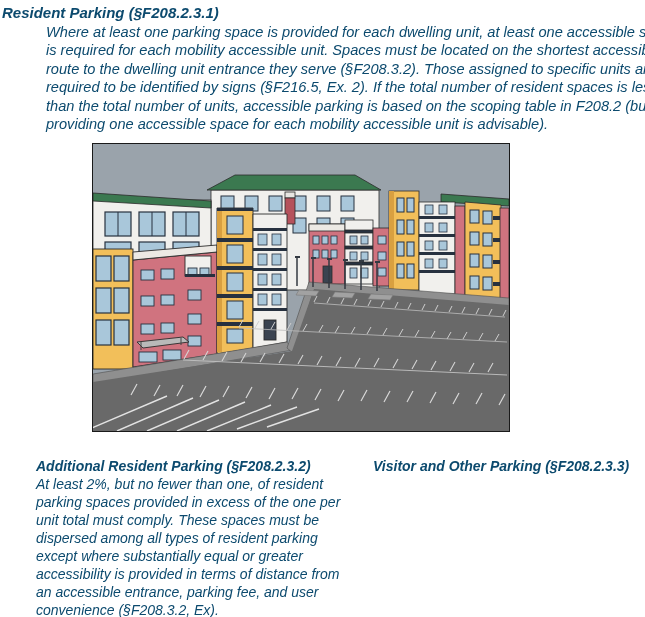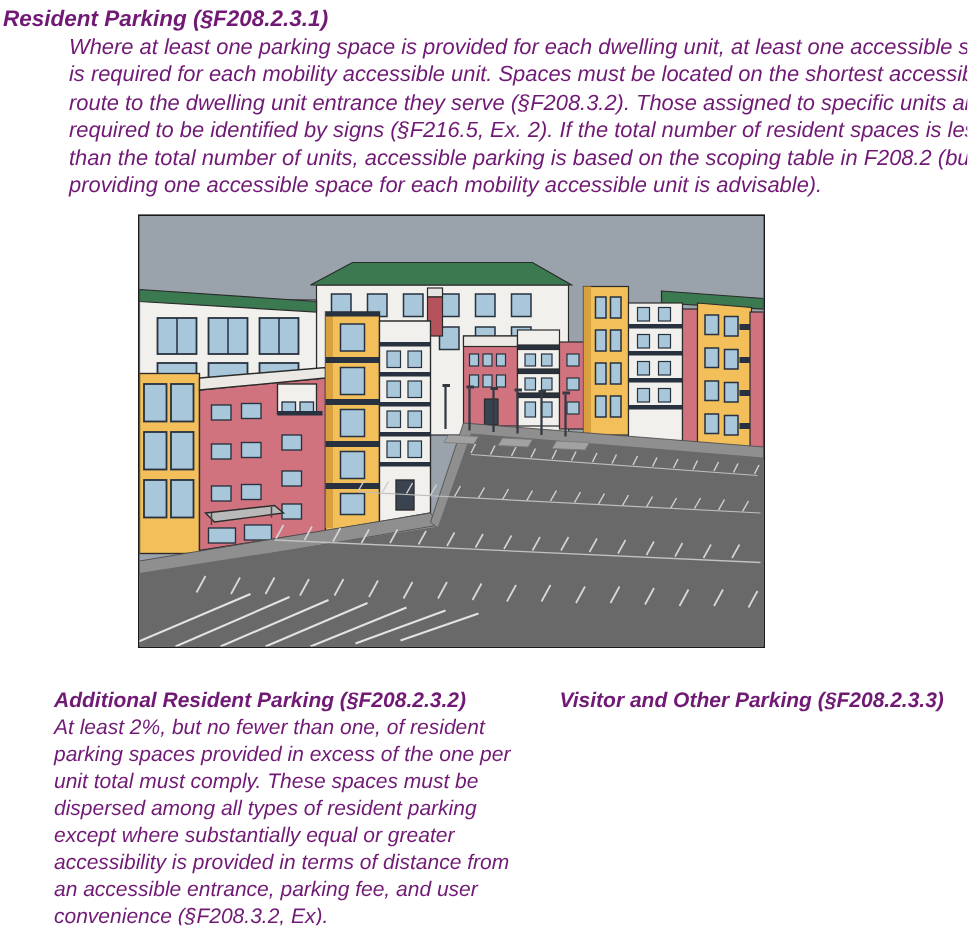--- a/index.html
+++ b/index.html
@@ -1,21 +1,21 @@
 <!DOCTYPE html>
 <html><head>
 <meta charset="utf-8">
 <style>
   html,body{margin:0;padding:0;background:#ffffff;}
   .doc{
     position:relative;
     width:645px;height:617px;
     background:#ffffff;
     font-family:"Liberation Sans", sans-serif;
-    color:#701a75;
+    color:#0c4a6e;
     overflow:hidden;
   }
   .page-title{
     position:absolute;left:2px;top:4px;width:640px;
     font-size:15px;line-height:18px;font-weight:700;font-style:italic;
   }
   .intro{
     position:absolute;left:2px;top:23px;width:636px;
     font-size:14.6px;line-height:18.4px;font-style:italic;margin-left:44px;
   }

